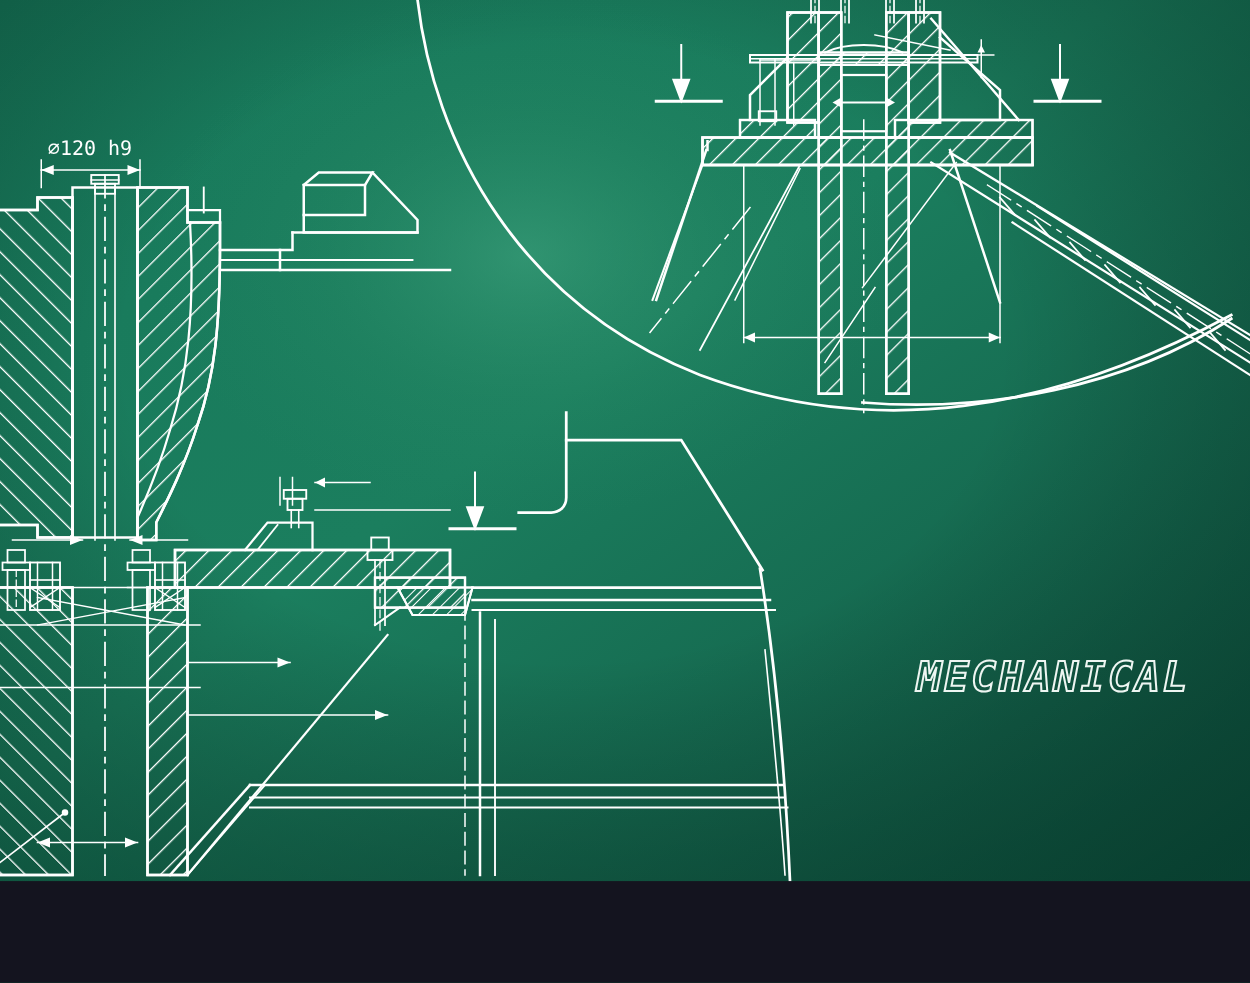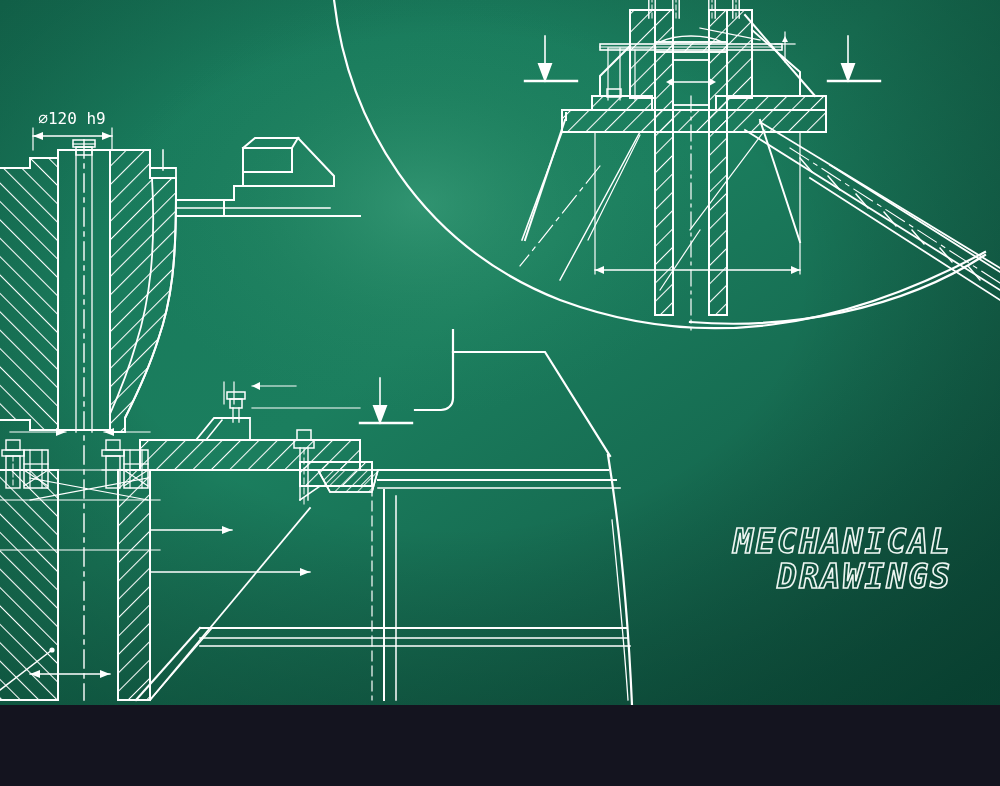--- a/index.html
+++ b/index.html
@@ -381,21 +381,20 @@
           <path d="M 612 520 C 618 580 624 640 628 700" stroke-width="1.3"></path>
         </g>
 
       </g>
 
       <text x="72" y="124" fill="#ffffff" font-size="16" font-family="DejaVu Sans Mono, Liberation Mono, monospace" text-anchor="middle" id="dimtext">⌀120 h9</text>
     </svg>
 
     <div id="title-block">
       <span class="tline">MECHANICAL</span>
-      <span class="tline">DRAWINGS</span>
     </div>
 
   </div>
 
   <div id="footer">
     
     
   </div>
 
 </div>

